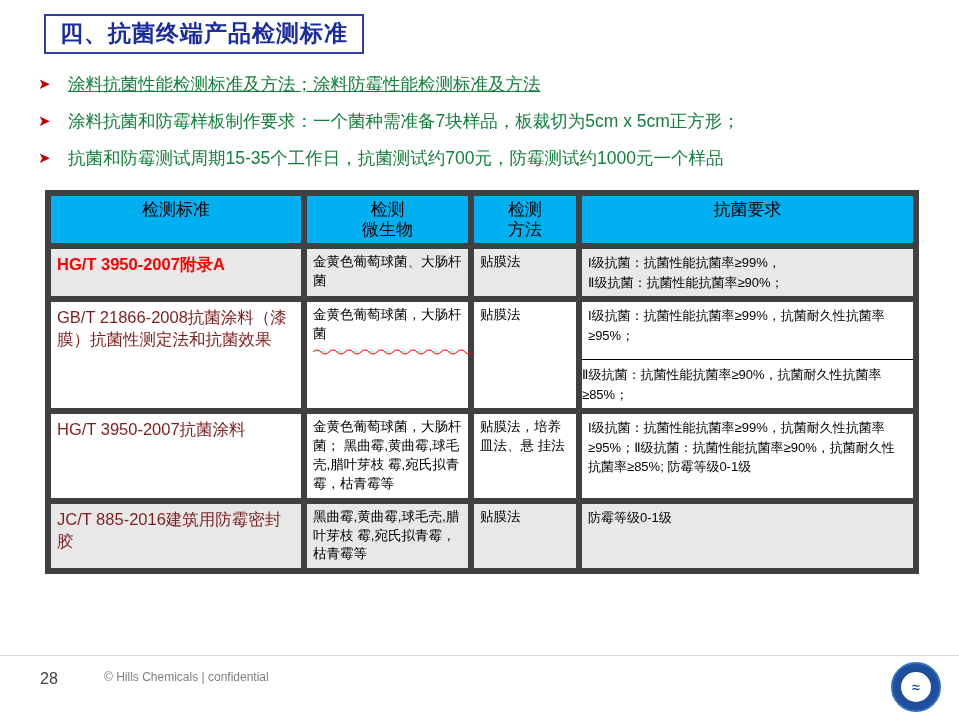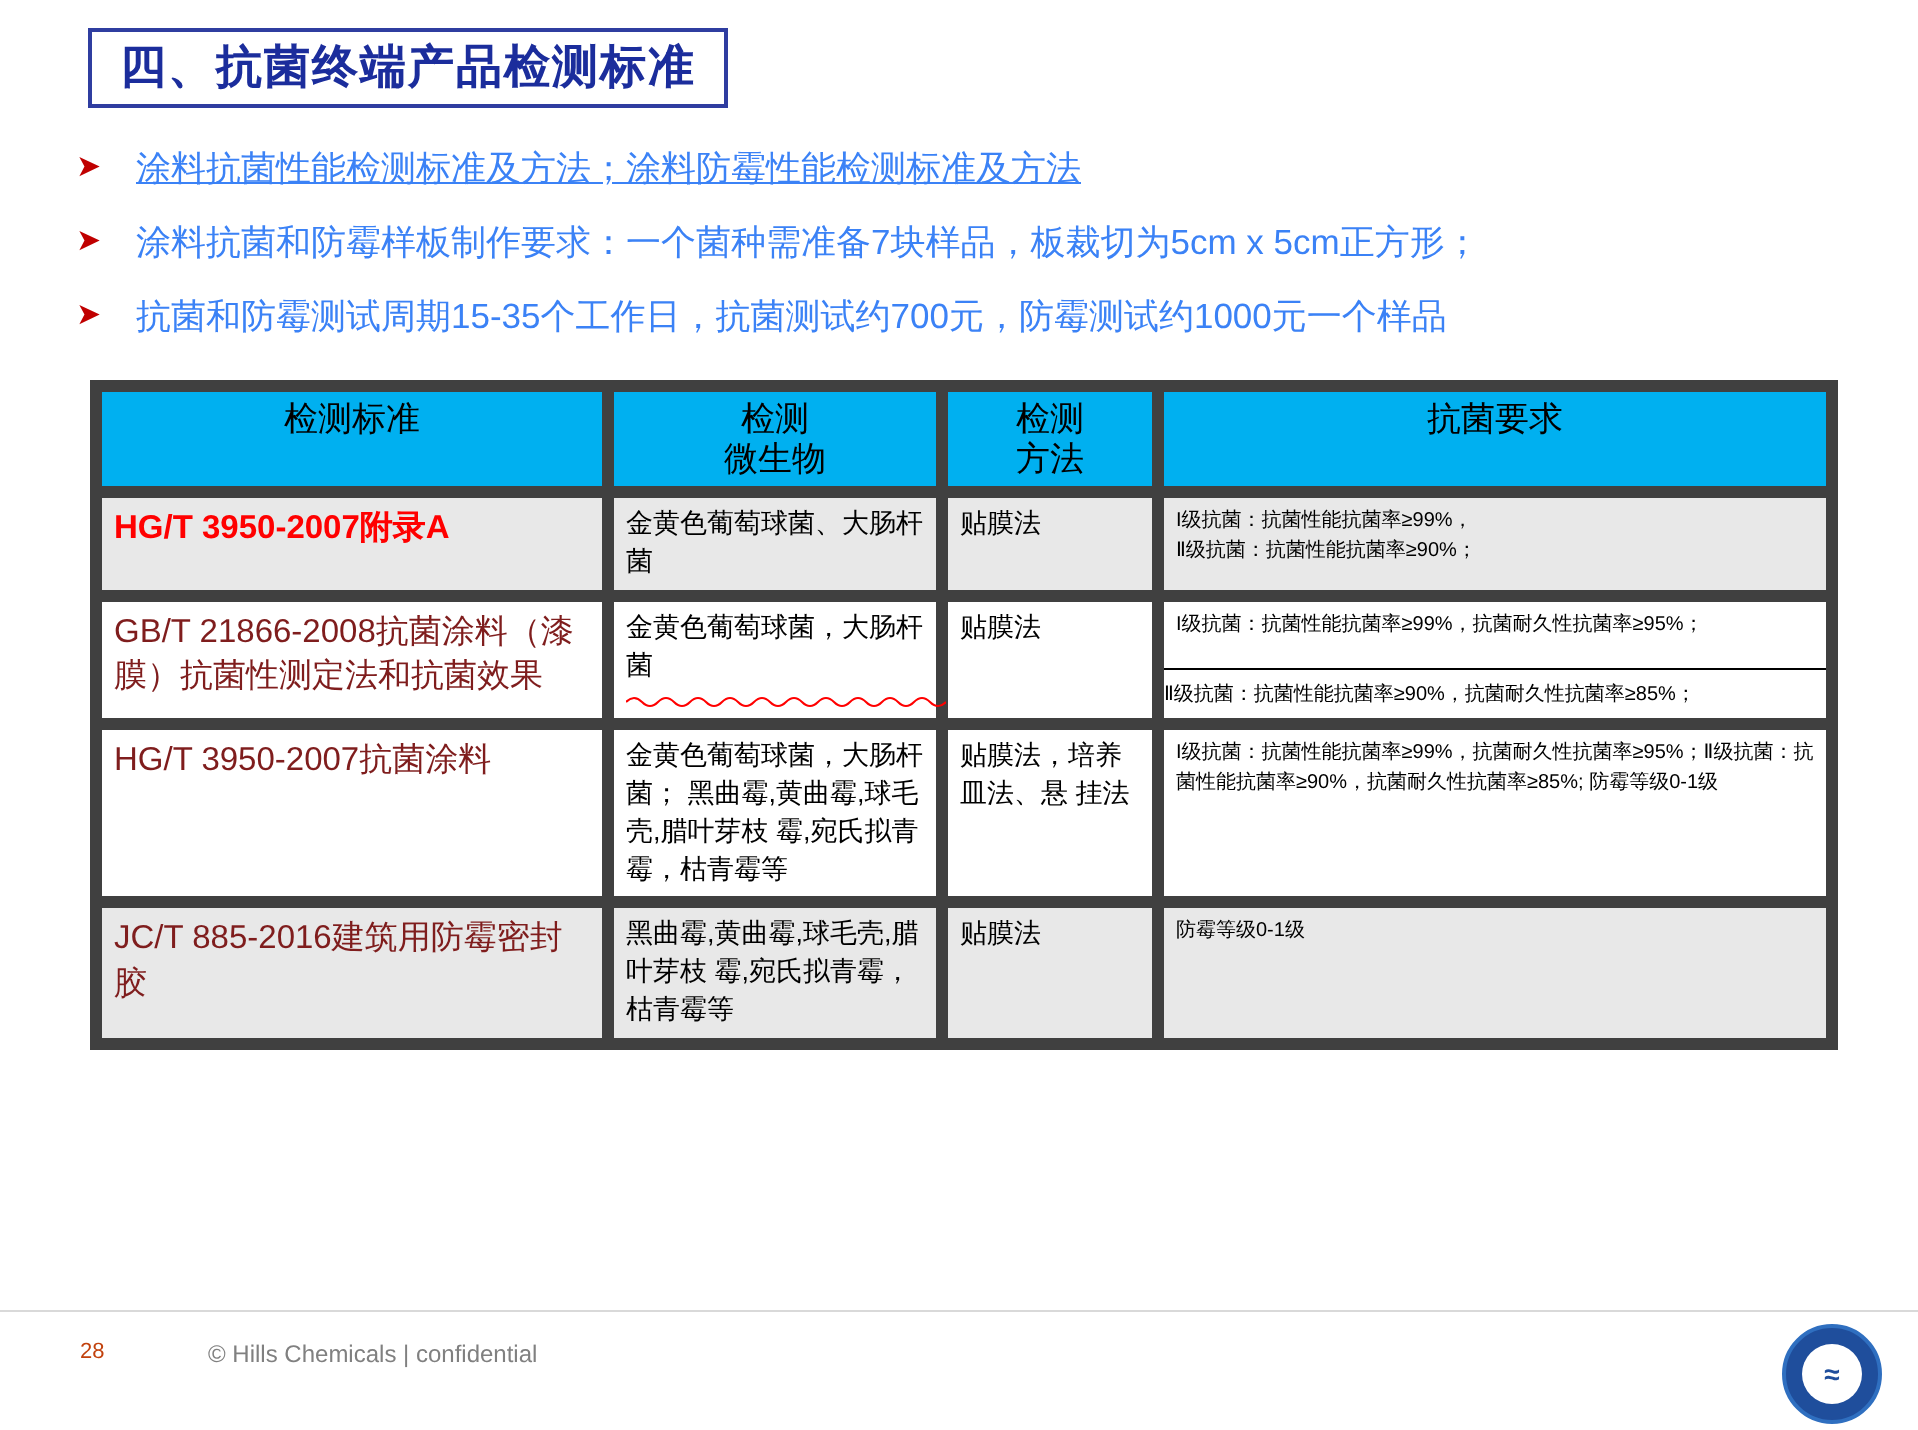--- a/index.html
+++ b/index.html
@@ -53,21 +53,21 @@
     color: #c00000;
     font-size: 15px;
     line-height: 24px;
     width: 30px;
     flex: 0 0 30px;
     text-align: left;
     padding-left: 2px;
   }
   .bullet-text {
     font-size: 17.5px;
-    color: #3b82f6;
+    color: #15803d;
     line-height: 24px;
   }
   .underline {
     text-decoration: underline;
   }
   
   .table-wrap {
     position: absolute;
     left: 45px;
     top: 190px;
@@ -113,21 +113,21 @@
     color: #000000;
     padding-top: 6px;
   }
   td.method {
     font-size: 13.5px;
     line-height: 1.4;
     color: #000000;
     padding-top: 6px;
   }
   td.req {
-    font-size: 10px;
+    font-size: 13px;
     line-height: 1.5;
     color: #000000;
     padding-top: 6px;
   }
   tr.gray td { background: #e8e8e8; }
   tr.white td { background: #ffffff; }
 
   .req-split-top {
     padding-bottom: 14px;
   }
@@ -147,22 +147,22 @@
     left: 0;
     top: 655px;
     width: 959px;
     height: 1px;
     background: #d9d9d9;
   }
   .page-num {
     position: absolute;
     left: 40px;
     top: 670px;
-    font-size: 11px;
-    color: #c2410c;
+    font-size: 16px;
+    color: #404040;
   }
   .footer-text {
     position: absolute;
     left: 104px;
     top: 670px;
     font-size: 12px;
     color: #808080;
   }
   .logo {
     position: absolute;

